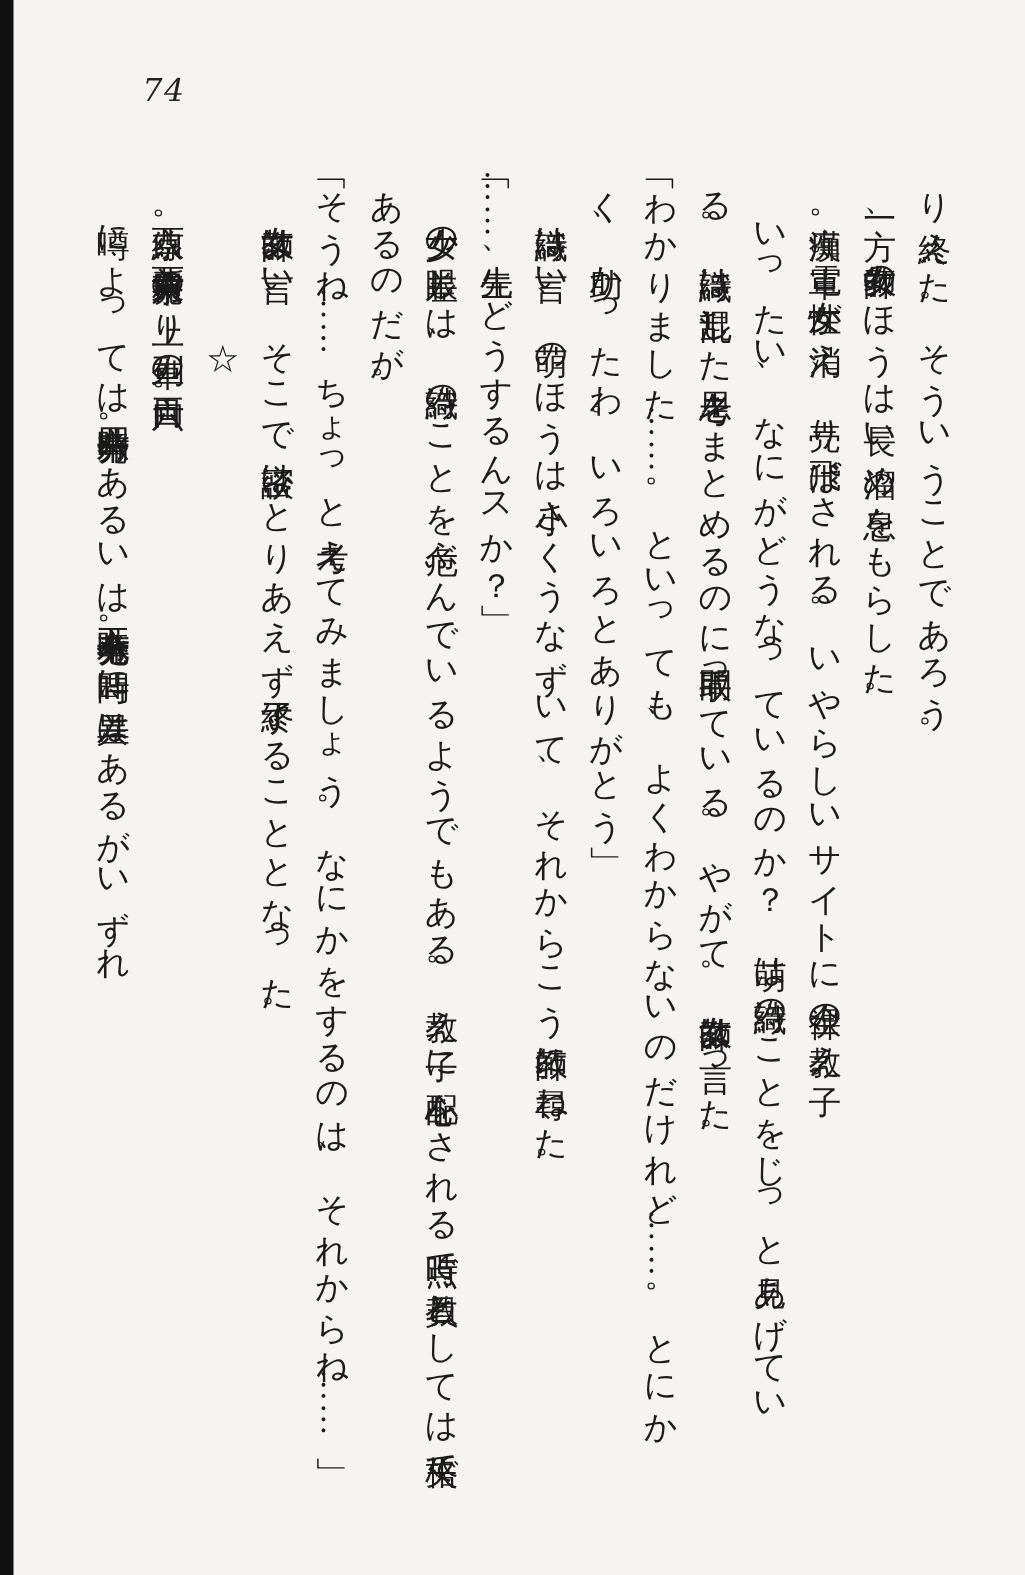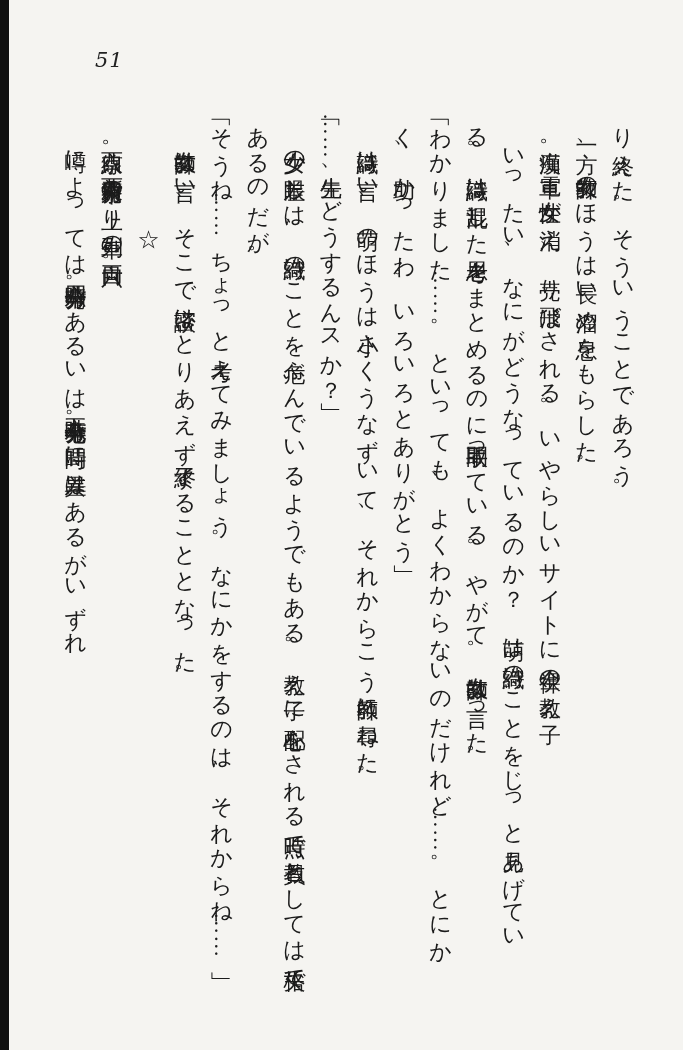--- a/index.html
+++ b/index.html
@@ -57,21 +57,21 @@
   }
   .text-block p.separator {
     text-indent: 4.6em; 
   }
 </style>
 </head>
 <body style="background: rgb(245, 244, 241);">
 
 <div class="scan-gutter"></div>
 
-<div class="page-number">51</div>
+<div class="page-number">74</div>
 
 <div class="text-block" id="text-block" style="color: rgb(27, 27, 27);">
     <p>り終えた。そういうことであろう。</p>
     <p class="indent">一方、女教師のほうは長い溜め息をもらした。</p>
     <p class="indent">痴漢。電車。女性が消え、売り飛ばされる。いやらしいサイトに全裸の教え子。</p>
     <p class="indent">いったい、なにがどうなっているのか？　萌は詩織のことをじっと見あげている。詩織は混乱した思考をまとめるのに手間取っている。やがて。女教師は言った。</p>
     <p>「わかりました……。といっても、よくわからないのだけれど……。とにかく、助かったわ。いろいろとありがとう」</p>
     <p class="indent">詩織は言い、萌のほうは小さくうなずいて、それからこう教師に尋ねた。</p>
     <p>「……先生、どうするんスか？」</p>
     <p class="indent">少女の眼差しは、詩織のことを危ぶんでいるようでもある。教え子に心配をされる時点で教員としては失格であるのだが。</p>

